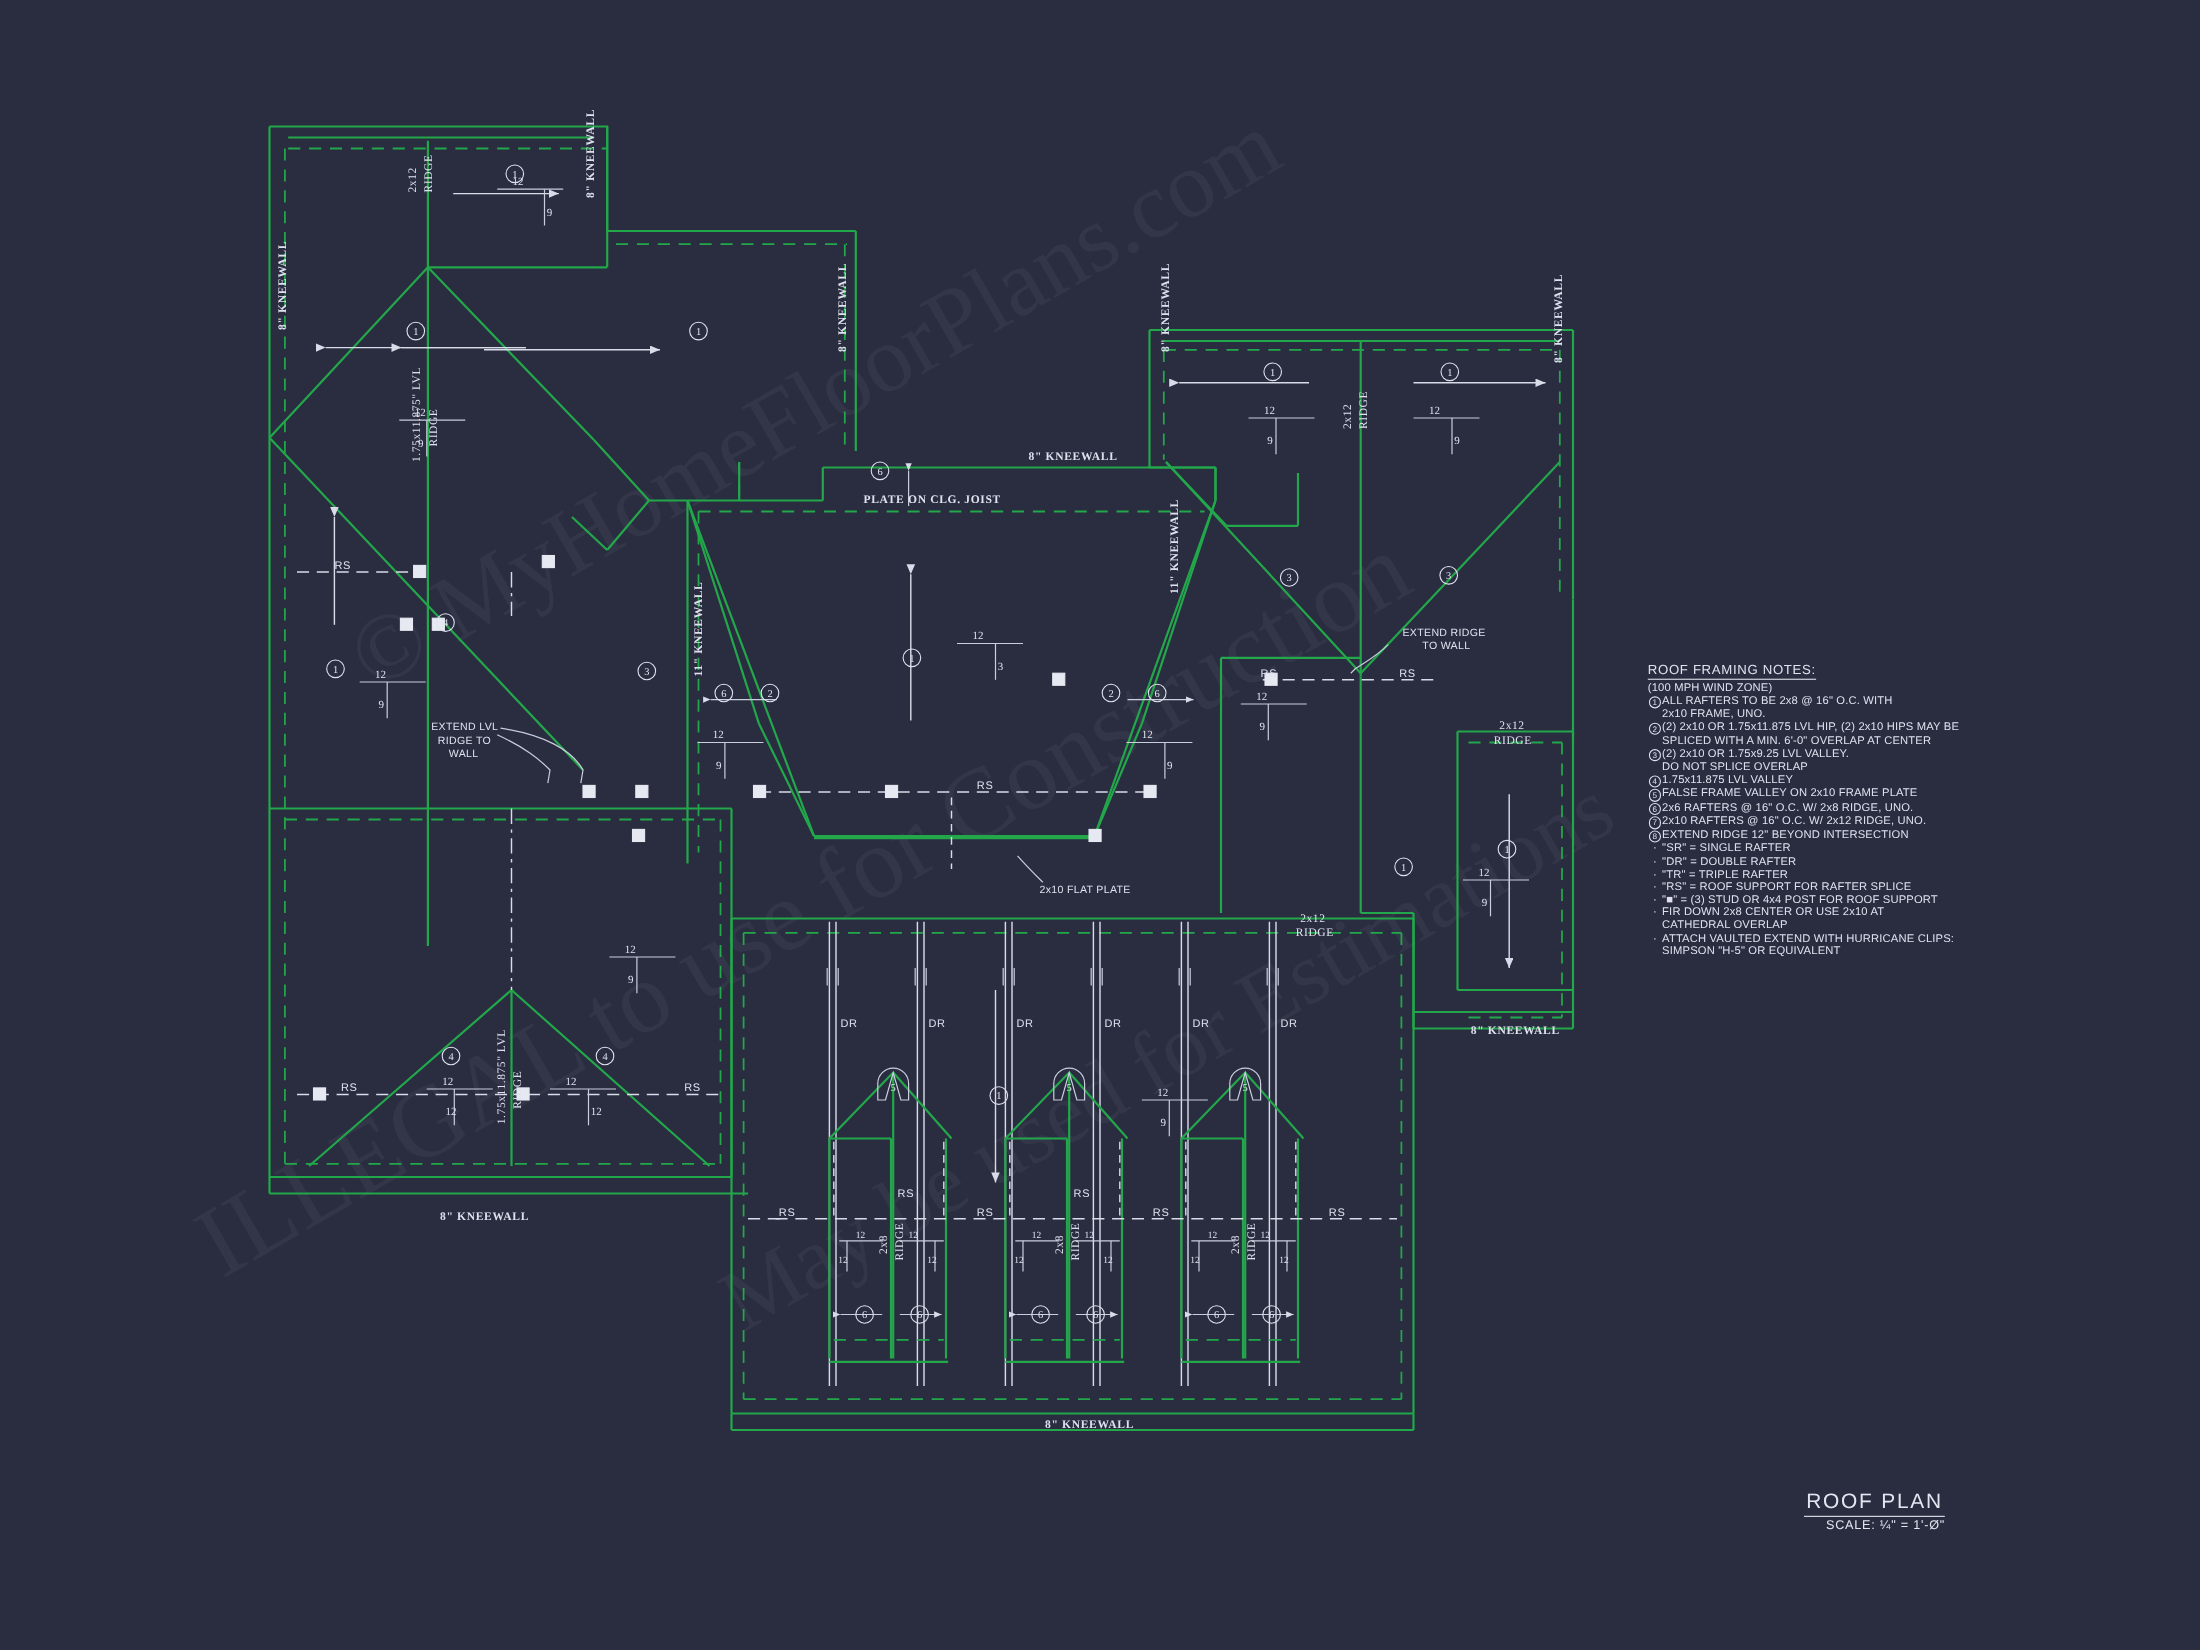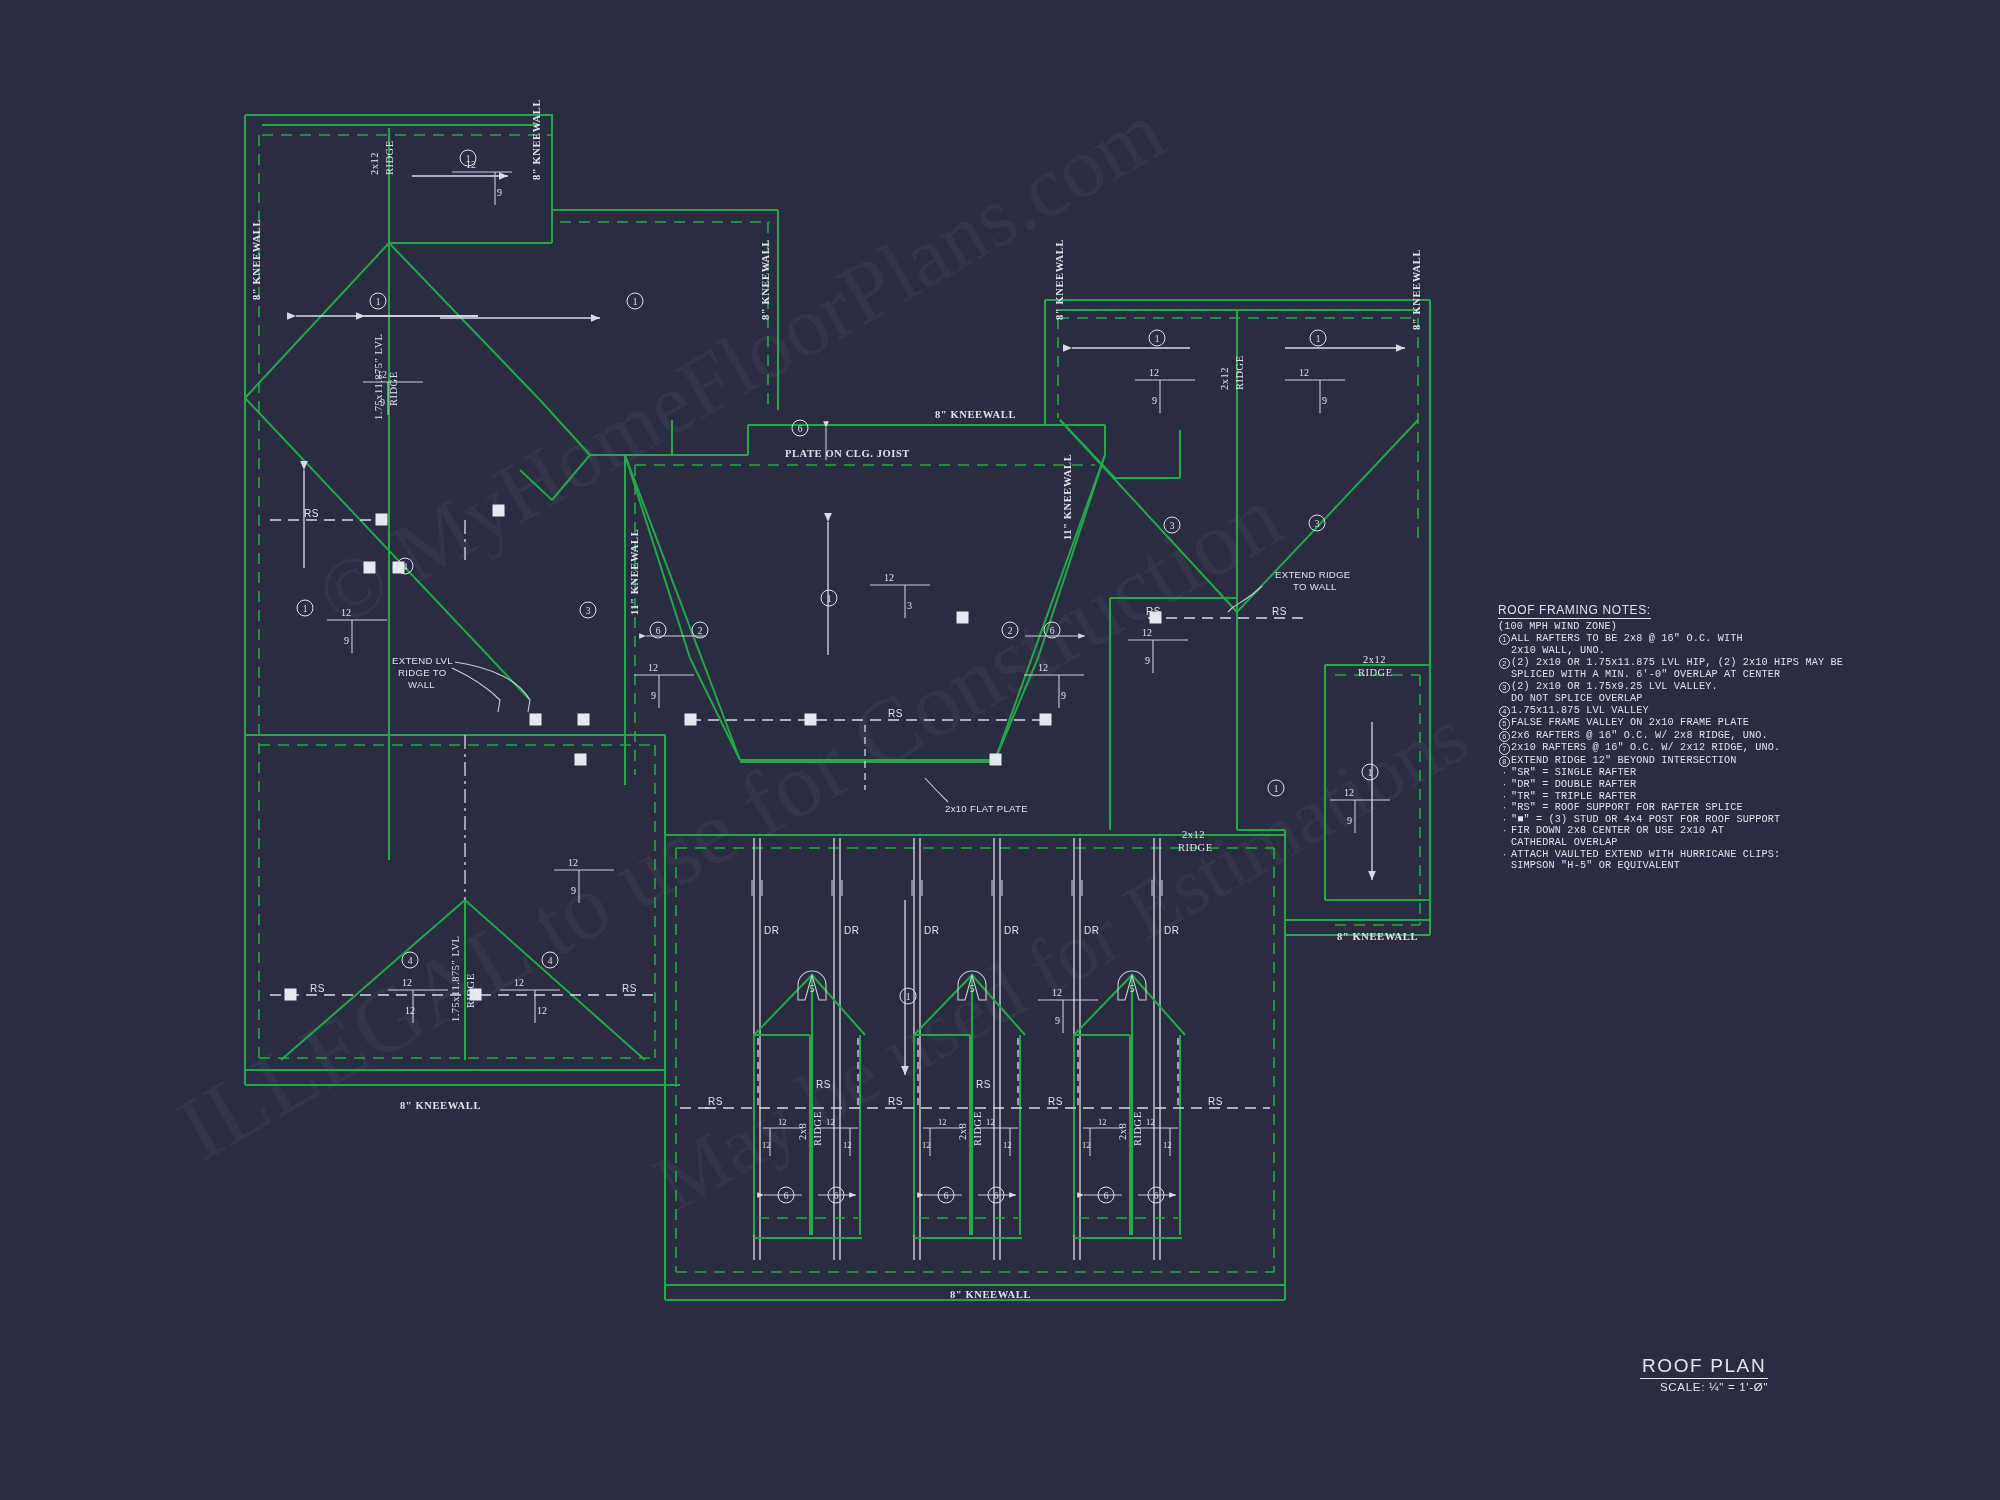--- a/index.html
+++ b/index.html
@@ -68,21 +68,21 @@
     text-align: center;
     font-size: 7.4px;
     vertical-align: -1px;
   }
   .note-bullet {
     display: inline-block;
     width: 13px;
     flex: 0 0 13px;
     text-align: center;
   }
-  .note-txt { flex: 1 1 auto; font-family: Liberation Mono, monospace; }
+  .note-txt { flex: 1 1 auto; }
 
   .titleblock {
     position: absolute;
     left: 1640px;
     top: 1355px;
     text-align: right;
     color: #e3e6f0;
   }
   .tb-title {
     font-size: 19px;
@@ -647,21 +647,21 @@
     <div class="note-line">
       <span class="note-txt">(100 MPH WIND ZONE)</span>
     </div>
     <div id="numbered-notes">
         <div class="note-line">
           <span class="note-num"><i>1</i></span>
           <span class="note-txt">ALL RAFTERS TO BE 2x8 @ 16" O.C. WITH</span>
         </div>
         <div class="note-line">
           <span class="note-num"></span>
-          <span class="note-txt">2x10 WALL, UNO.</span>
+          <span class="note-txt">2x10 FRAME, UNO.</span>
         </div>
         <div class="note-line">
           <span class="note-num"><i>2</i></span>
           <span class="note-txt">(2) 2x10 OR 1.75x11.875 LVL HIP, (2) 2x10 HIPS MAY BE</span>
         </div>
         <div class="note-line">
           <span class="note-num"></span>
           <span class="note-txt">SPLICED WITH A MIN. 6'-0" OVERLAP AT CENTER</span>
         </div>
         <div class="note-line">

